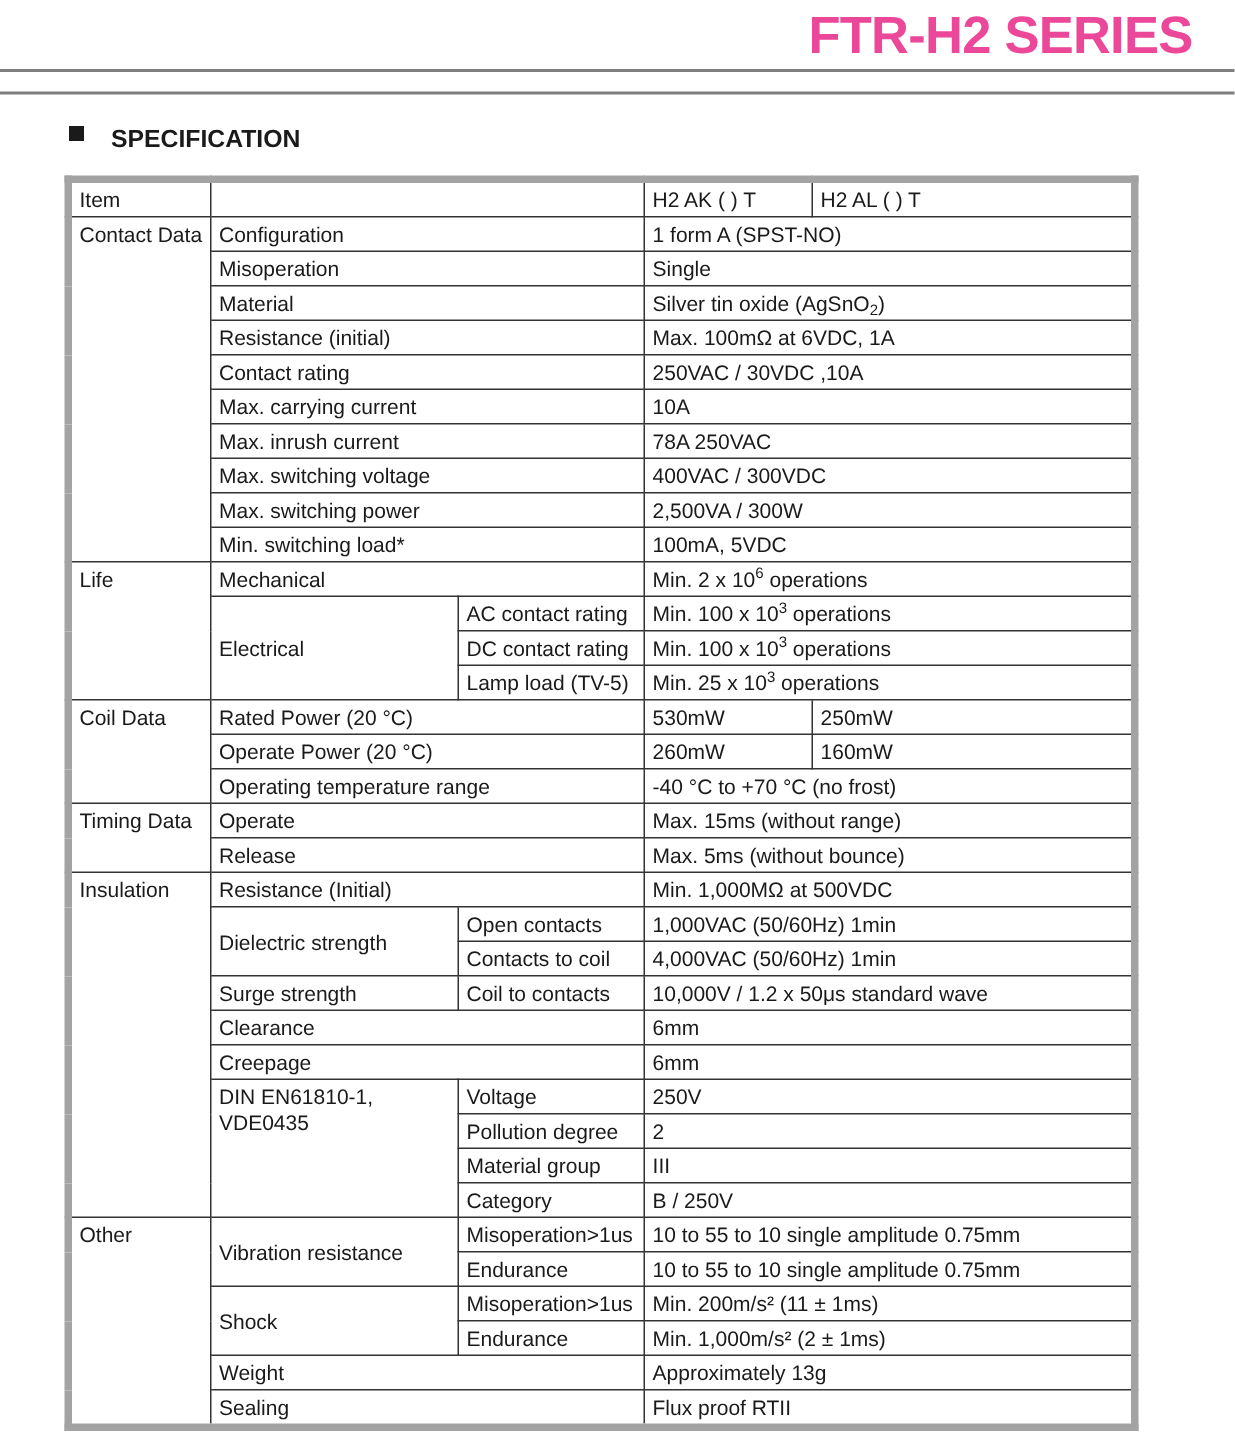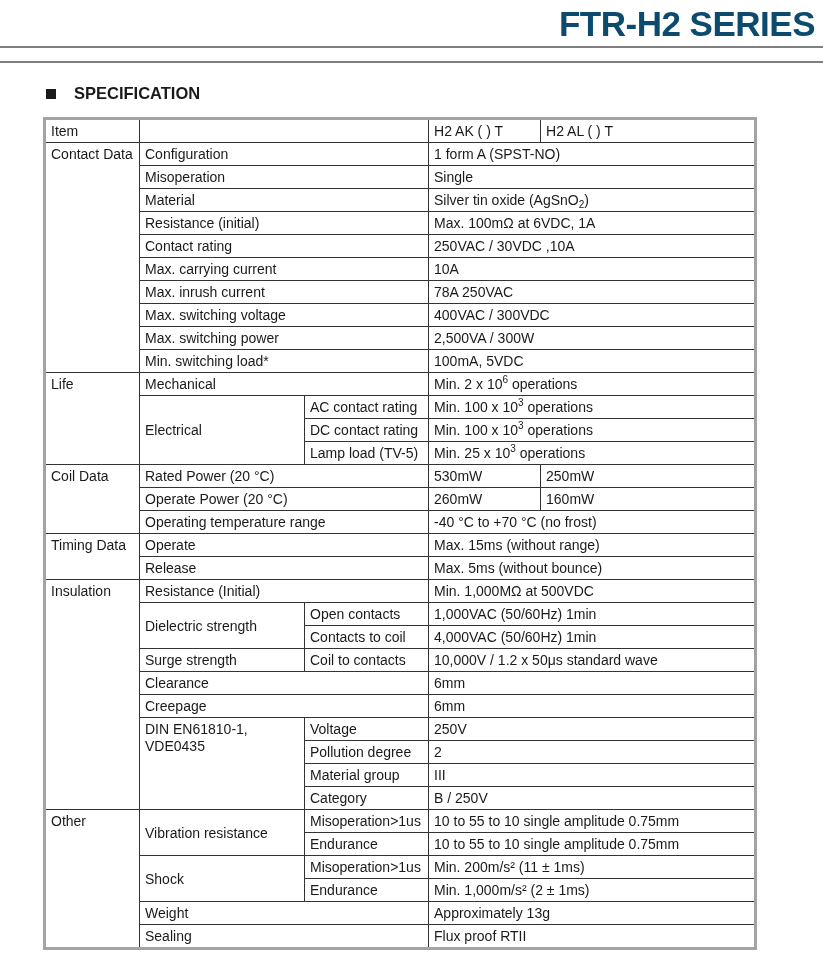--- a/index.html
+++ b/index.html
@@ -1,30 +1,30 @@
 <!DOCTYPE html>
 <html><head>
 <meta charset="utf-8">
 <style>
   html, body { margin: 0; padding: 0; background: #ffffff; }
   body { width: 823px; height: 960px; position: relative; overflow: hidden;
          font-family: "Liberation Sans", "DejaVu Sans", sans-serif; color: #1a1a1a; }
-  .series-title { position: absolute; right: 8px; top: 2px; font-size: 35px; font-weight: bold;
-                  letter-spacing: -0.5px; color: #0c4a6e; margin: 0; line-height: 44px; }
+  .series-title { position: absolute; right: 28px; top: 2px; font-size: 35px; font-weight: bold;
+                  letter-spacing: -0.5px; color: #ec4899; margin: 0; line-height: 44px; }
   .rule { position: absolute; left: 0; width: 823px; height: 0; border-top: 2px solid #7f7f7f; }
   .rule.r1 { top: 46px; }
   .rule.r2 { top: 61px; }
   .section-heading { position: absolute; left: 46px; top: 84px; font-size: 16.5px; font-weight: bold;
-                     display: flex; align-items: center; margin: 0; }
+                     display: flex; align-items: flex-start; margin: 0; }
   .section-heading .square { width: 10px; height: 10px; background: #1a1a1a; display: inline-block; margin-right: 18px; }
   table.spec { position: absolute; left: 43px; top: 117px; border-collapse: collapse; width: 711px;
                font-size: 14px; table-layout: fixed; }
   table.spec td { border: 1px solid #333; padding: 0 5px; height: 22px; line-height: 22px;
                   vertical-align: middle; white-space: nowrap; overflow: visible; }
-  table.spec { border: 3px solid #a3a3a3; padding-left: 45px; }
+  table.spec { border: 5px solid #a3a3a3; padding-left: 45px; }
   table.spec td.top { vertical-align: top; }
   table.spec td.wrap { white-space: normal; line-height: 17px; padding-top: 3px; margin-top: 16px; }
   sup, sub { font-size: 10px; line-height: 0; }
   sub { vertical-align: -3px; }
   .grp-sep td { border-top: 2px solid #222; margin-left: 23px; }
 </style>
 </head>
 <body>
 
 <h1 class="series-title">FTR-H2 SERIES</h1>

